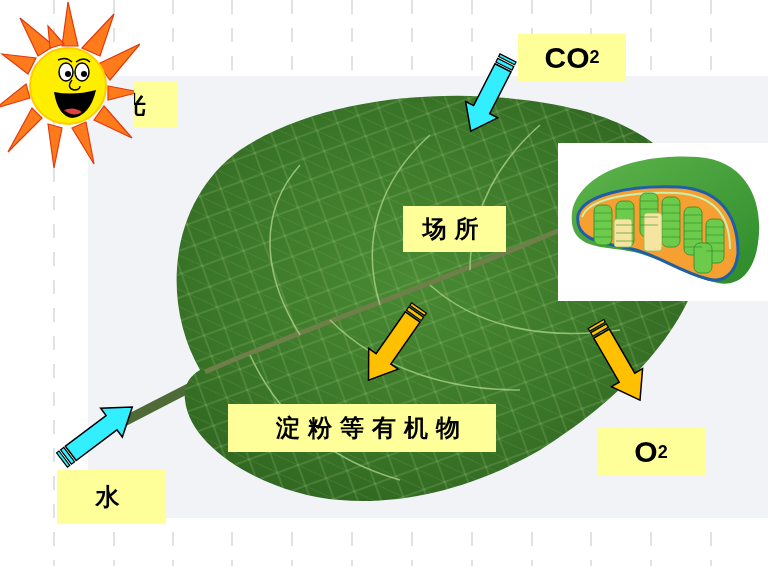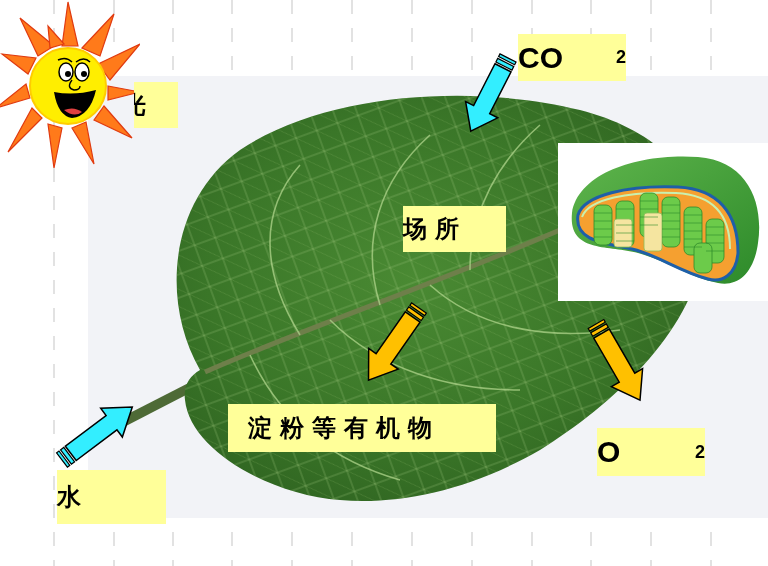--- a/index.html
+++ b/index.html
@@ -1,19 +1,19 @@
 <!DOCTYPE html>
 <html><head>
 <meta charset="utf-8">
 <style>
   html, body { margin:0; padding:0; }
   body { width:768px; height:566px; position:relative; overflow:hidden; background:#ffffff; font-family:"DejaVu Sans", sans-serif; }
   .grid-line { position:absolute; width:2px; background:repeating-linear-gradient(to bottom, #e2e2e2 0 14px, transparent 14px 28px); }
   .photo-bg { position:absolute; left:88px; top:76px; width:680px; height:442px; background:#f2f3f7; }
-  .label { position:absolute; background:#ffff99; display:flex; align-items:center; justify-content:space-between; color:#000; }
+  .label { position:absolute; background:#ffff99; display:flex; align-items:center; justify-content:center; color:#000; }
   .label.chem { font-family:"Liberation Sans", sans-serif; font-weight:bold; font-size:30px; }
   .label.cn { font-family:"DejaVu Serif", serif; font-weight:bold; font-size:24px; letter-spacing:8px; }
   .label sub { font-size:18px; vertical-align:-6px; }
   .abs { position:absolute; }
   .chloro-box { position:absolute; left:558px; top:143px; width:210px; height:158px; background:#ffffff; }
 </style>
 </head>
 <body>
 
 <div class="grid-line" style="left:53px;top:0;height:566px;"></div>

